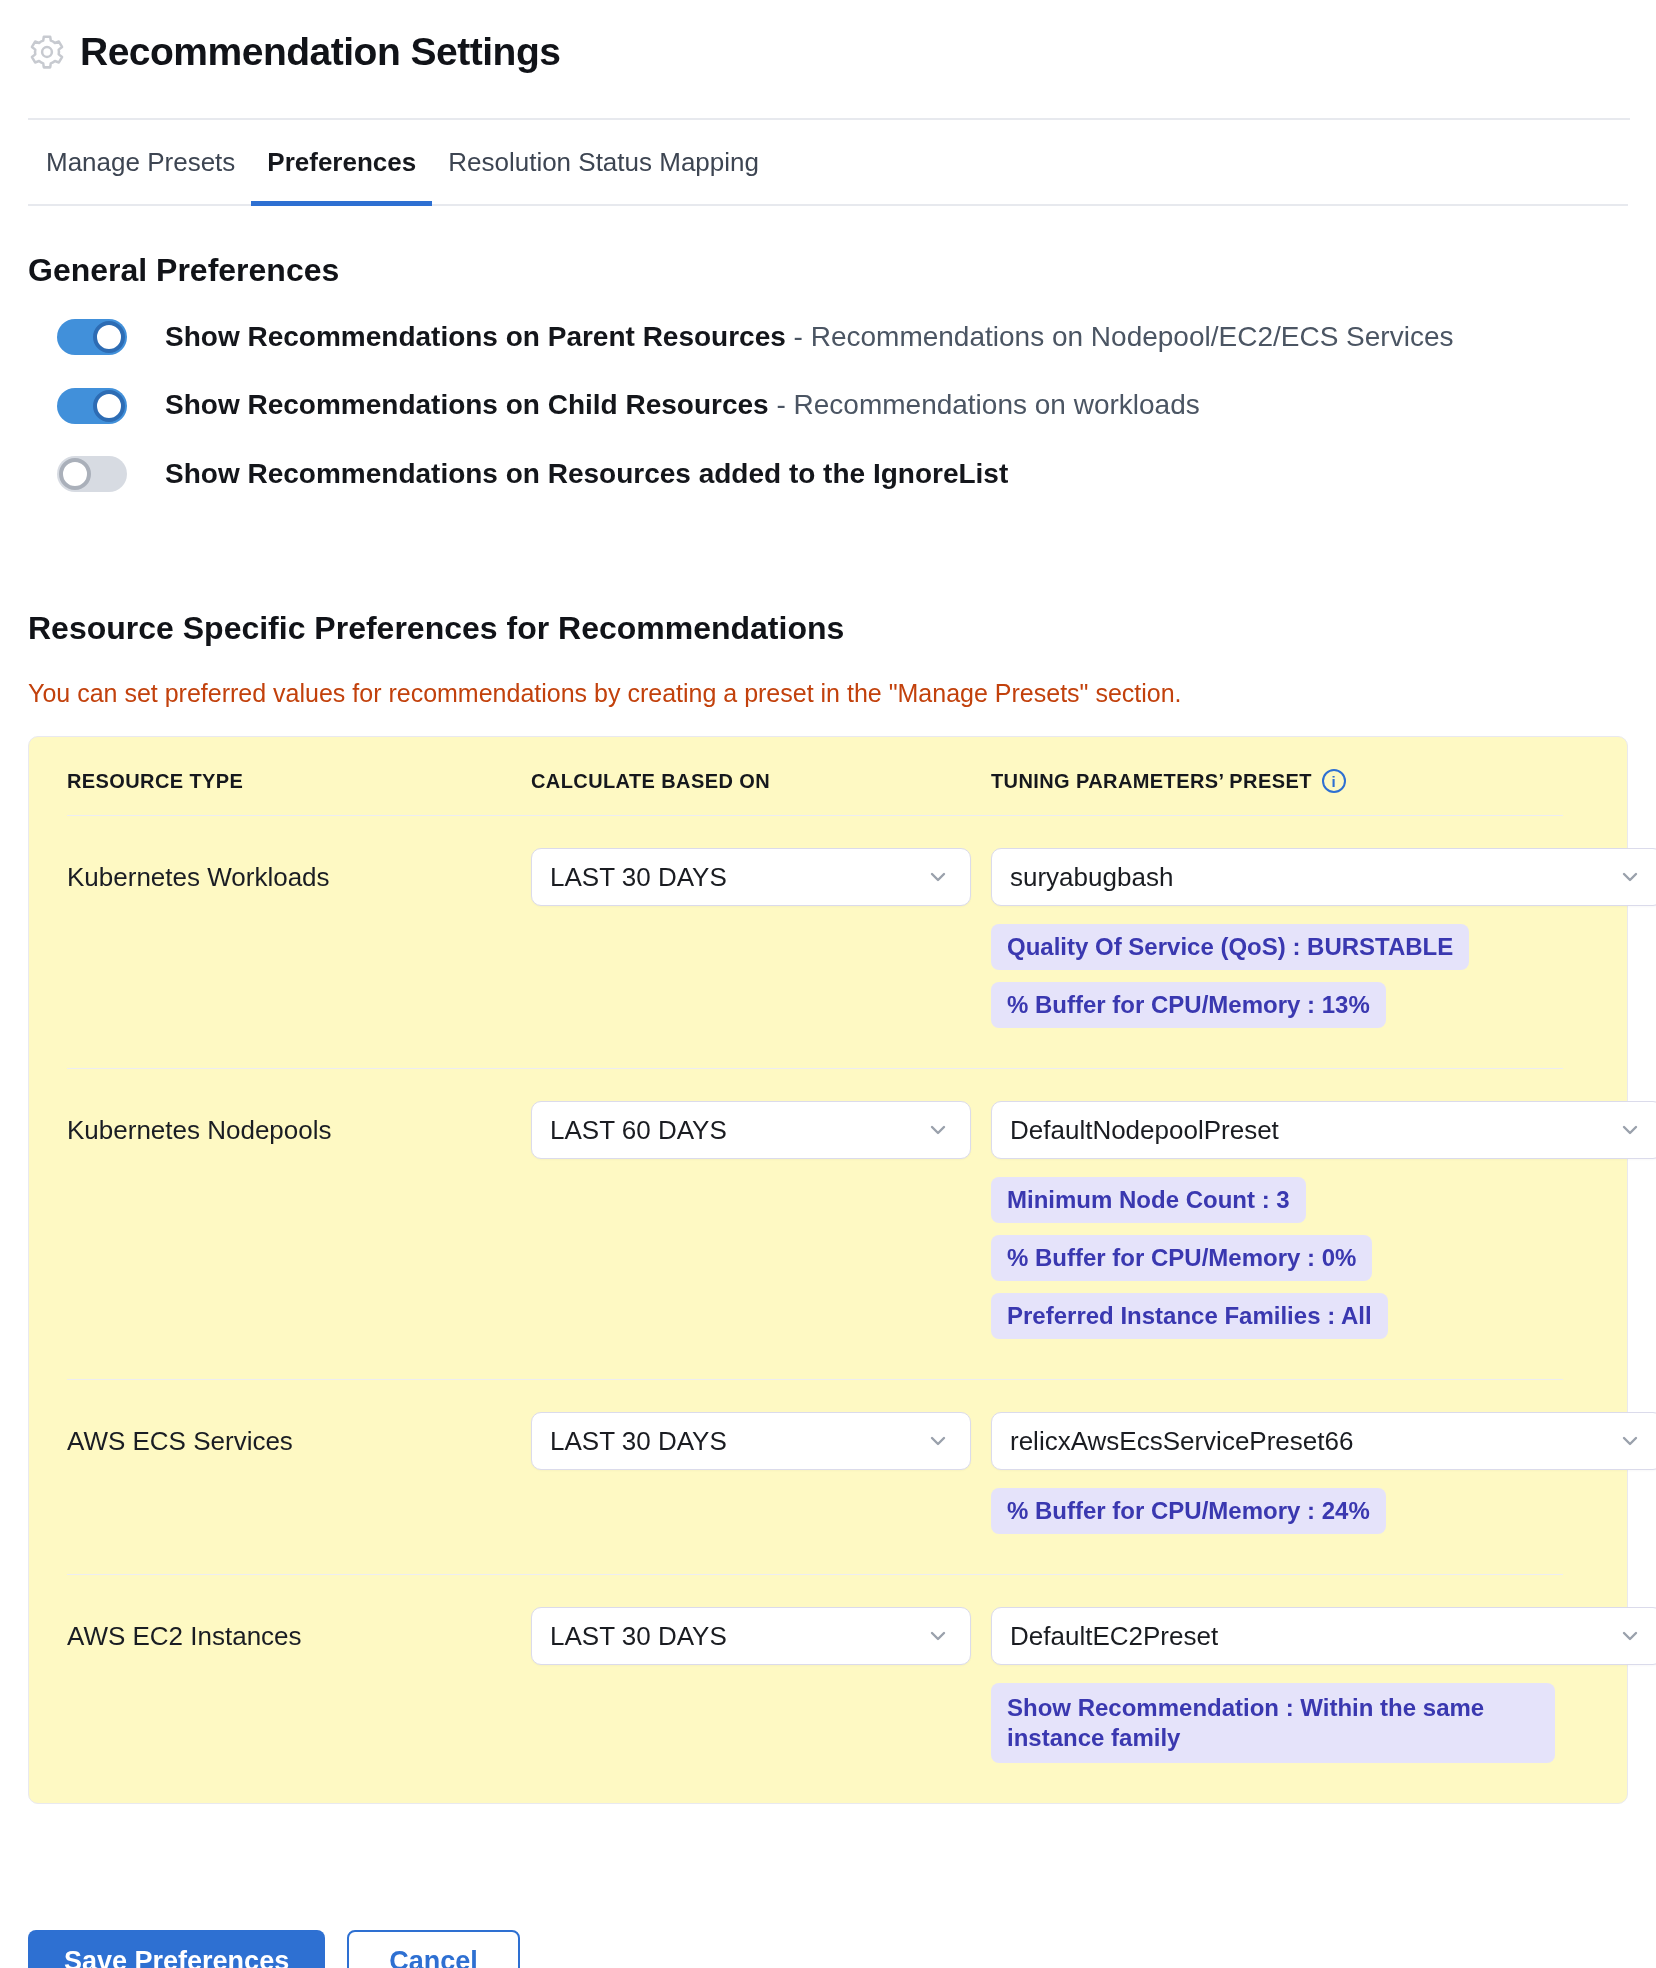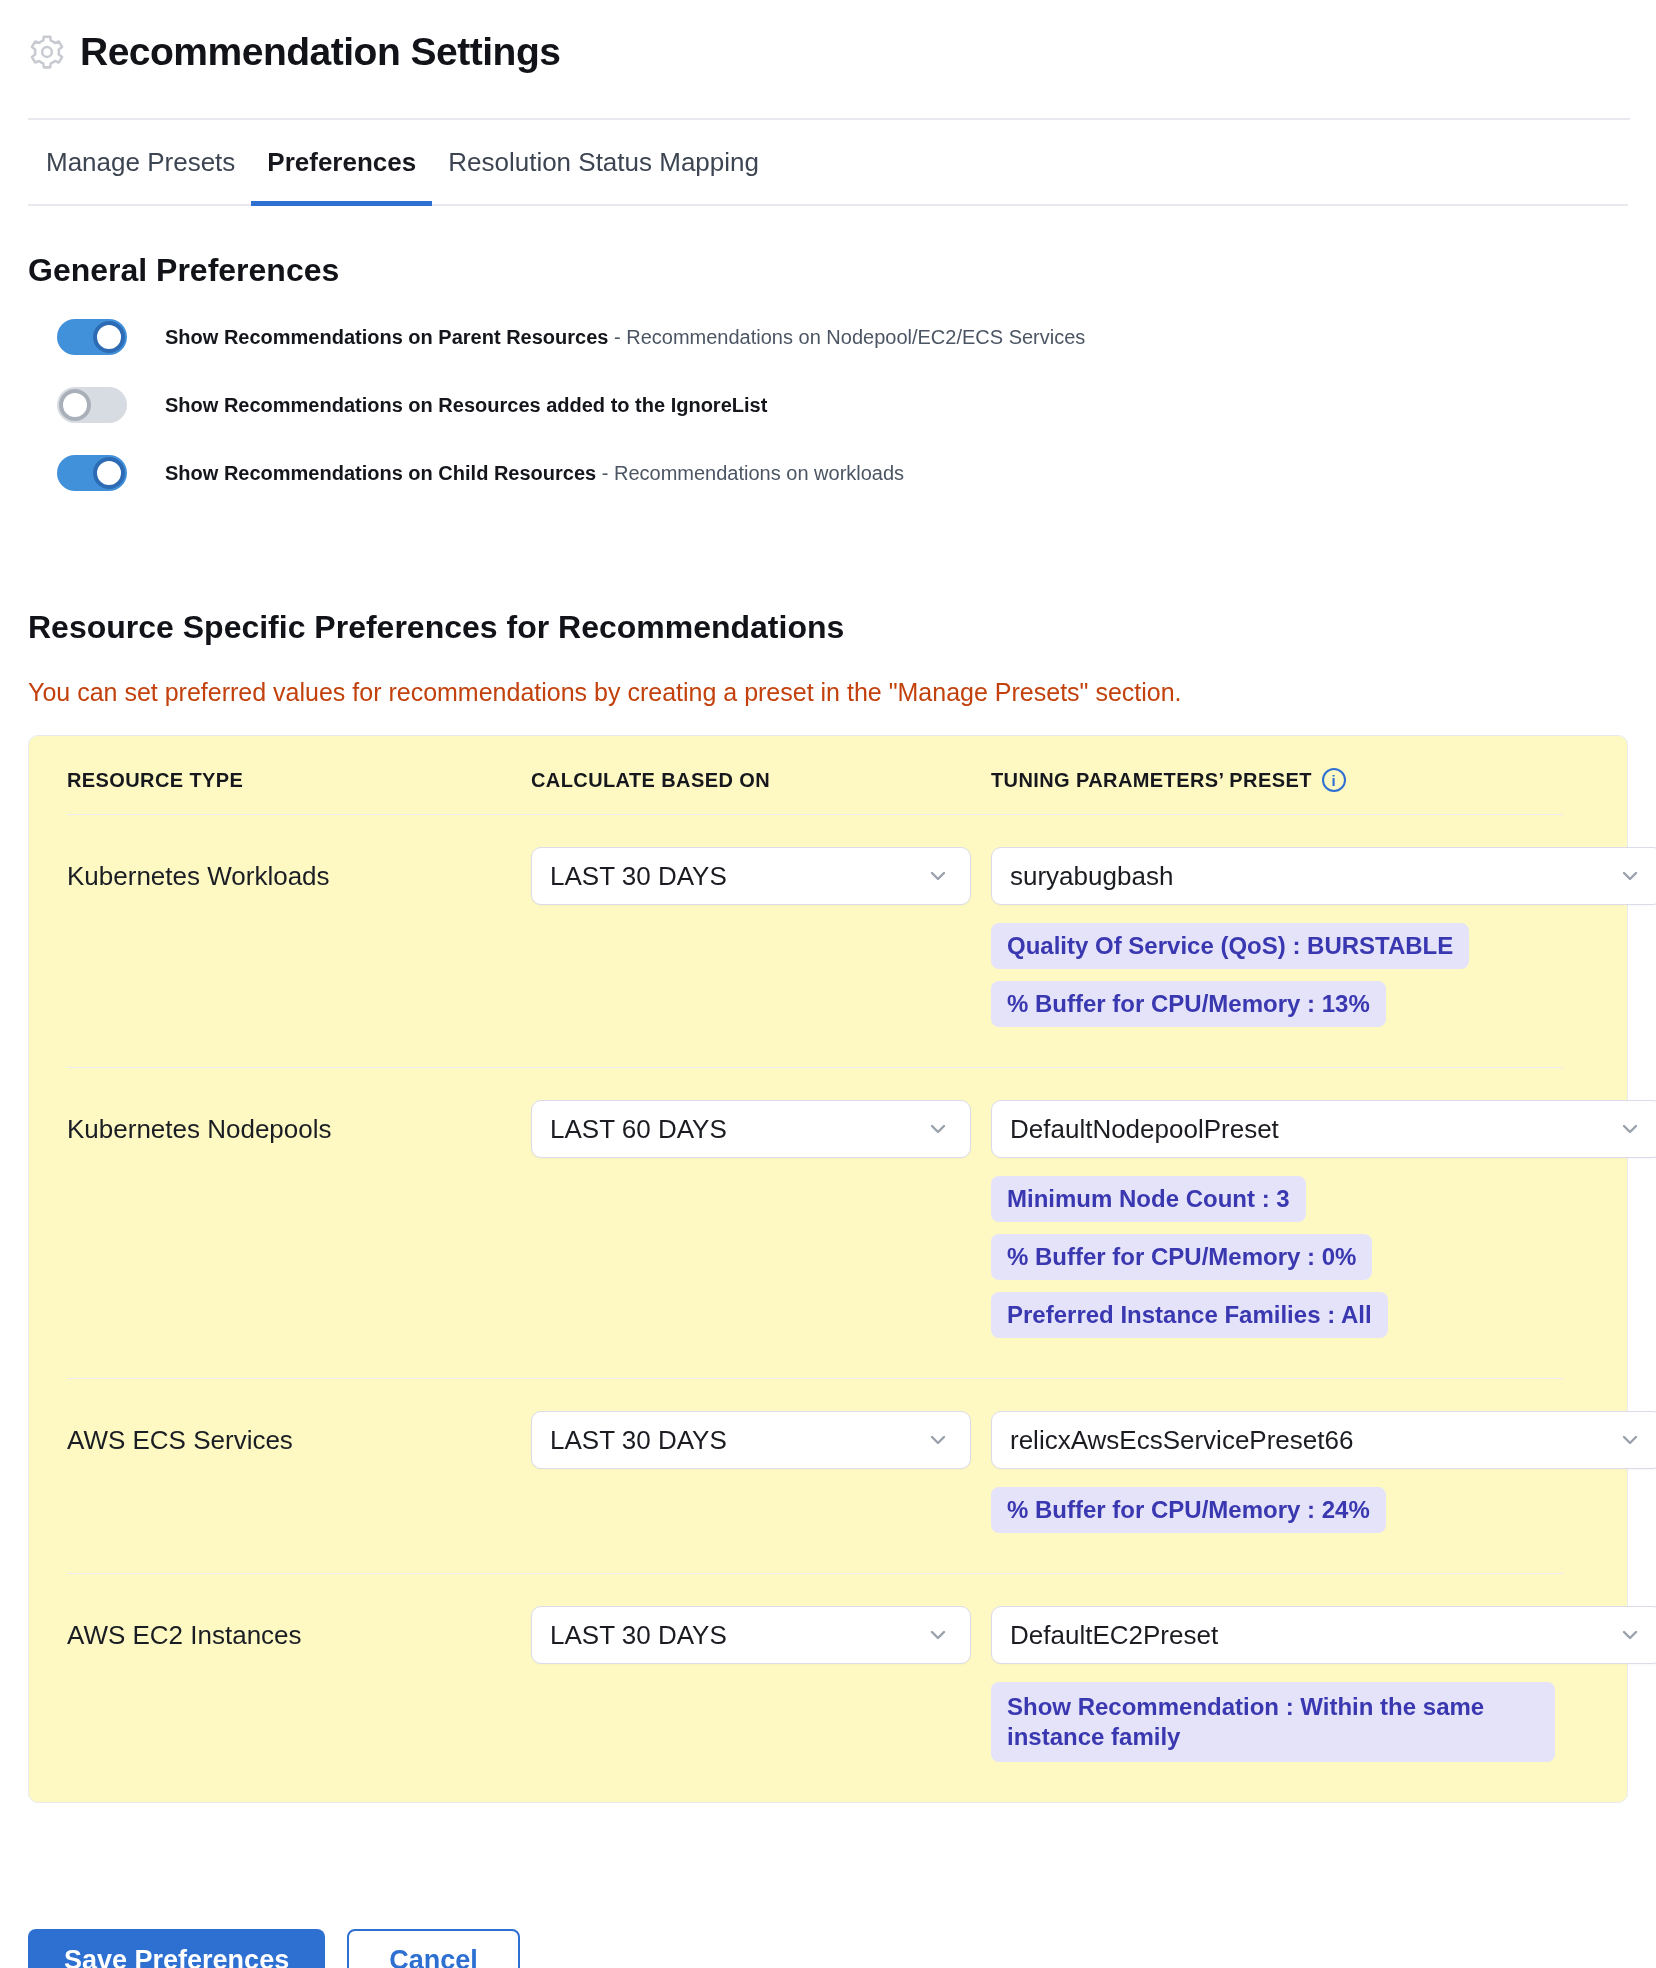--- a/index.html
+++ b/index.html
@@ -33,21 +33,21 @@
   .toggle-row { display: flex; align-items: center; gap: 38px; }
   .toggle { position: relative; width: 70px; height: 36px; border-radius: 18px; flex: 0 0 auto; cursor: pointer; }
   .toggle.on  { background: var(--toggle-on-blue, #4190da); }
   .toggle.off { background: #d7dbe2; }
   .knob {
     position: absolute; top: 2px; width: 32px; height: 32px; border-radius: 50%;
     background: #ffffff;
   }
   .toggle.on  .knob { right: 2px; border: 4px solid #2d6cb4; }
   .toggle.off .knob { left: 2px;  border: 4px solid #aab0ba; }
-  .toggle-text { font-size: 20px; line-height: 1.3; }
+  .toggle-text { font-size: 28px; line-height: 1.3; }
   .toggle-label { font-weight: 700; color: #14161b; }
   .toggle-desc { font-weight: 400; color: #4b5563; }
 
   
   .resource { margin-top: 118px; }
   .resource-desc { margin-top: 32px; font-size: 25px; color: #c2410c; }
 
   .card {
     margin-top: 28px; border: 1.5px solid #e9e9ef; border-radius: 10px;
     padding: 0 64px 0 38px; background: #fef9c3;
@@ -120,36 +120,36 @@
         <div class="toggle on">
             <span class="knob"></span>
           </div>
         <div class="toggle-text">
           <span class="toggle-label">Show Recommendations on Parent Resources</span>
           <span class="toggle-desc">- Recommendations on Nodepool/EC2/ECS Services</span>
         </div>
       </div>
 
       <div class="toggle-row">
+        <div class="toggle on">
+            <span class="knob"></span>
+          </div>
+        <div class="toggle-text">
+          <span class="toggle-label">Show Recommendations on Child Resources</span>
+          <span class="toggle-desc">- Recommendations on workloads</span>
+        </div>
+      </div>
+
+      <div class="toggle-row">
         <div class="toggle off">
             <span class="knob"></span>
           </div>
         <div class="toggle-text">
           <span class="toggle-label">Show Recommendations on Resources added to the IgnoreList</span>
           <span class="toggle-desc"></span>
-        </div>
-      </div>
-
-      <div class="toggle-row">
-        <div class="toggle on">
-            <span class="knob"></span>
-          </div>
-        <div class="toggle-text">
-          <span class="toggle-label">Show Recommendations on Child Resources</span>
-          <span class="toggle-desc">- Recommendations on workloads</span>
         </div>
       </div>
 
     </div>
   </section>
 
   <section class="resource">
     <h2 class="section-heading">Resource Specific Preferences for Recommendations</h2>
     <p class="resource-desc">You can set preferred values for recommendations by creating a preset in the "Manage Presets" section.</p>
 

